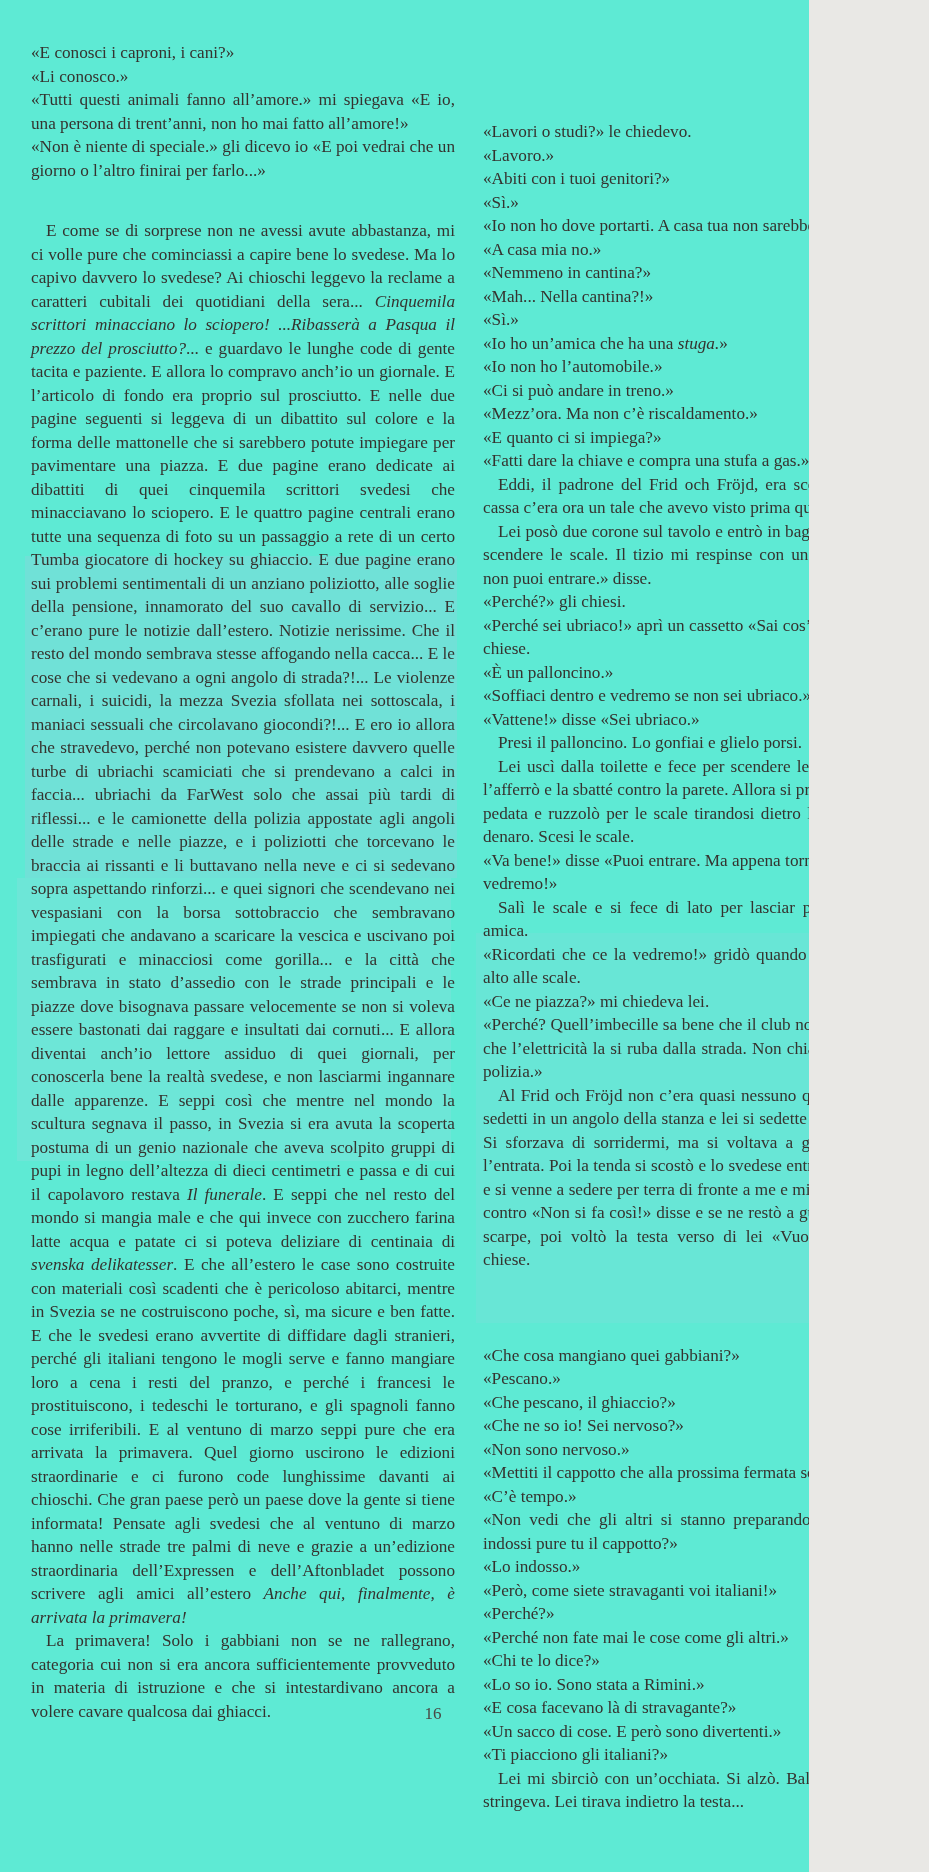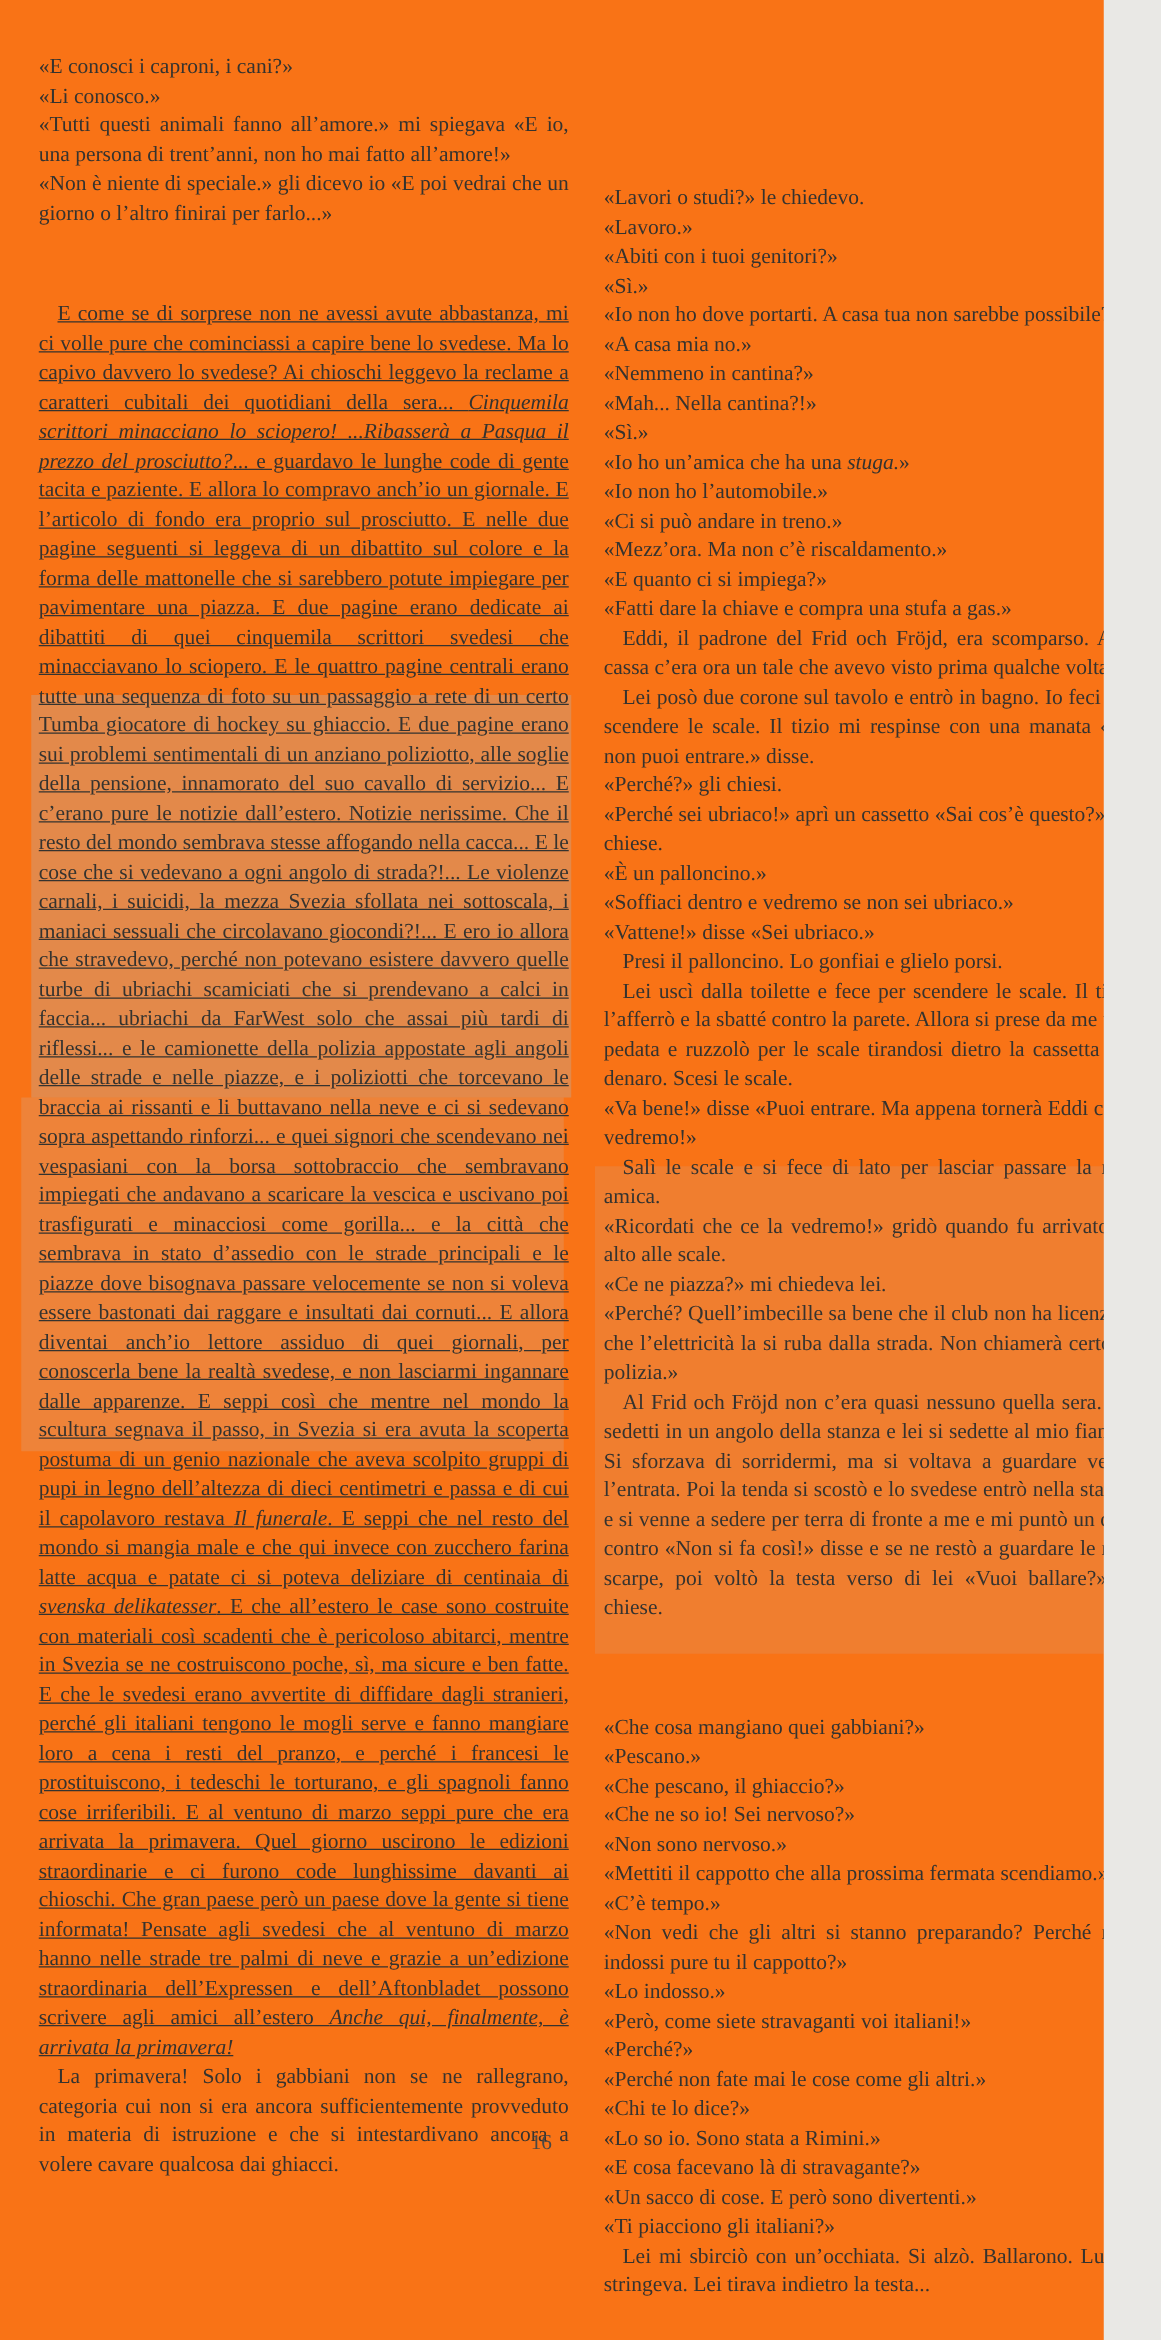--- a/index.html
+++ b/index.html
@@ -1,28 +1,28 @@
 <!DOCTYPE html>
 <html lang="it"><head>
 <meta charset="utf-8">
 <style>
   html,body { margin:0; padding:0; background:#e9e8e5; }
   .page {
     position:relative;
-    width:883px; height:1872px;
-    background:#f97316;
+    width:809px; height:1872px;
+    background:#5eead4;
     font-family:"Liberation Serif", serif;
     color:#35332f;
     overflow:hidden;
   }
   .col { position:absolute; font-size:17.2px; line-height:23.5px; }
   .col-left  { left:31px;  top:41px;  width:424px; }
-  .col-right { left:483px; top:146px; width:424px; }
+  .col-right { left:483px; top:120px; width:424px; }
   .block { margin:0; }
-  .gap-large  { margin-top:57px;text-decoration:underline; }
+  .gap-large  { margin-top:37px; }
   .gap-xlarge { margin-top:72px; }
   p { margin:0; text-align:justify; hyphens:none; -webkit-hyphens:none; }
   p.dialogue-line { text-align:justify; }
   p.indent { text-indent:15px; }
   .it { font-style:italic; }
   .tint { position:absolute; pointer-events:none; }
   .tint-1 { left:25px;  top:556px;  width:432px; height:322px; background:rgba(168,202,226,0.26); }
   .tint-2 { left:17px;  top:878px;  width:434px; height:283px; background:rgba(186,212,232,0.17); }
   .tint-3 { left:476px; top:933px;  width:436px; height:390px; background:rgba(182,209,229,0.12); }
   .footer {

